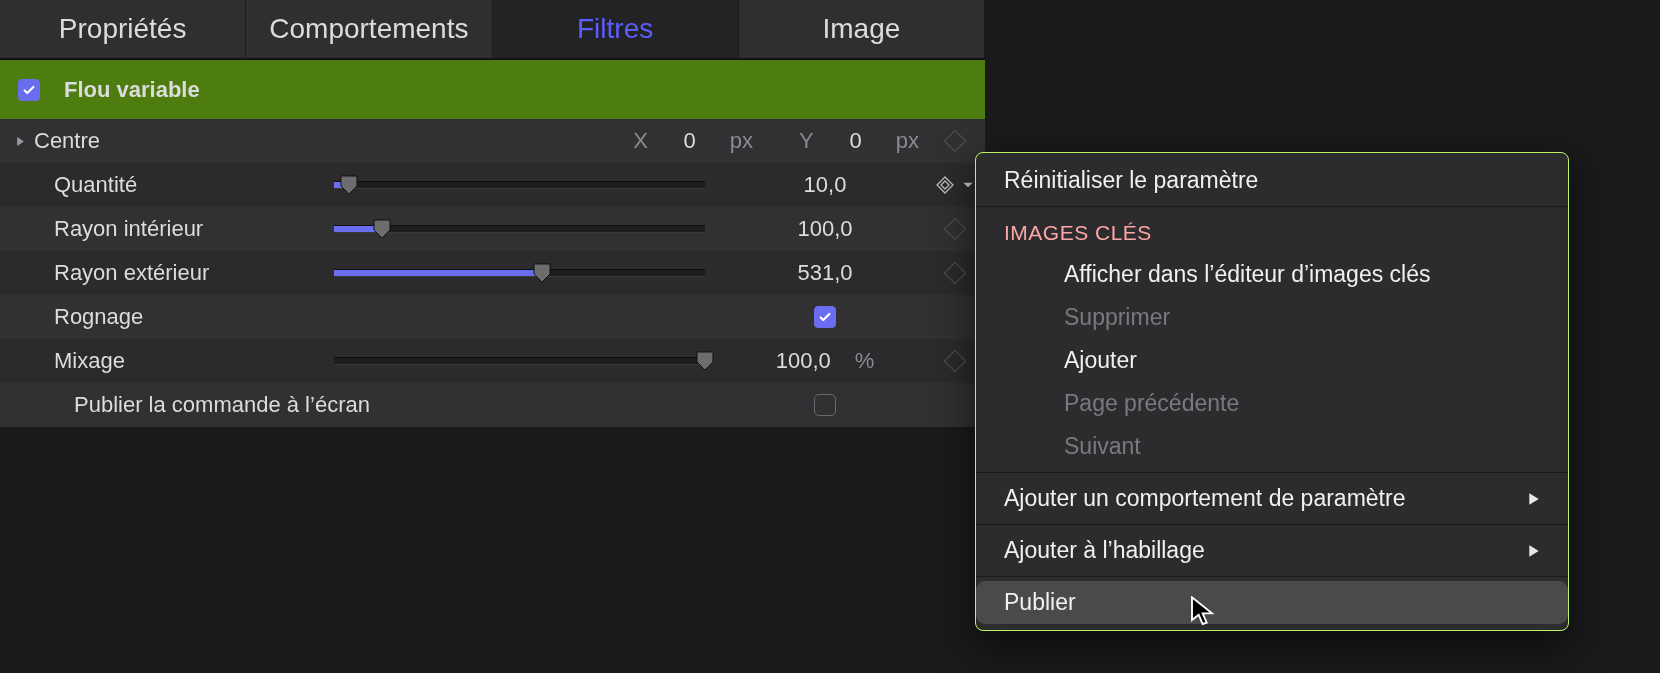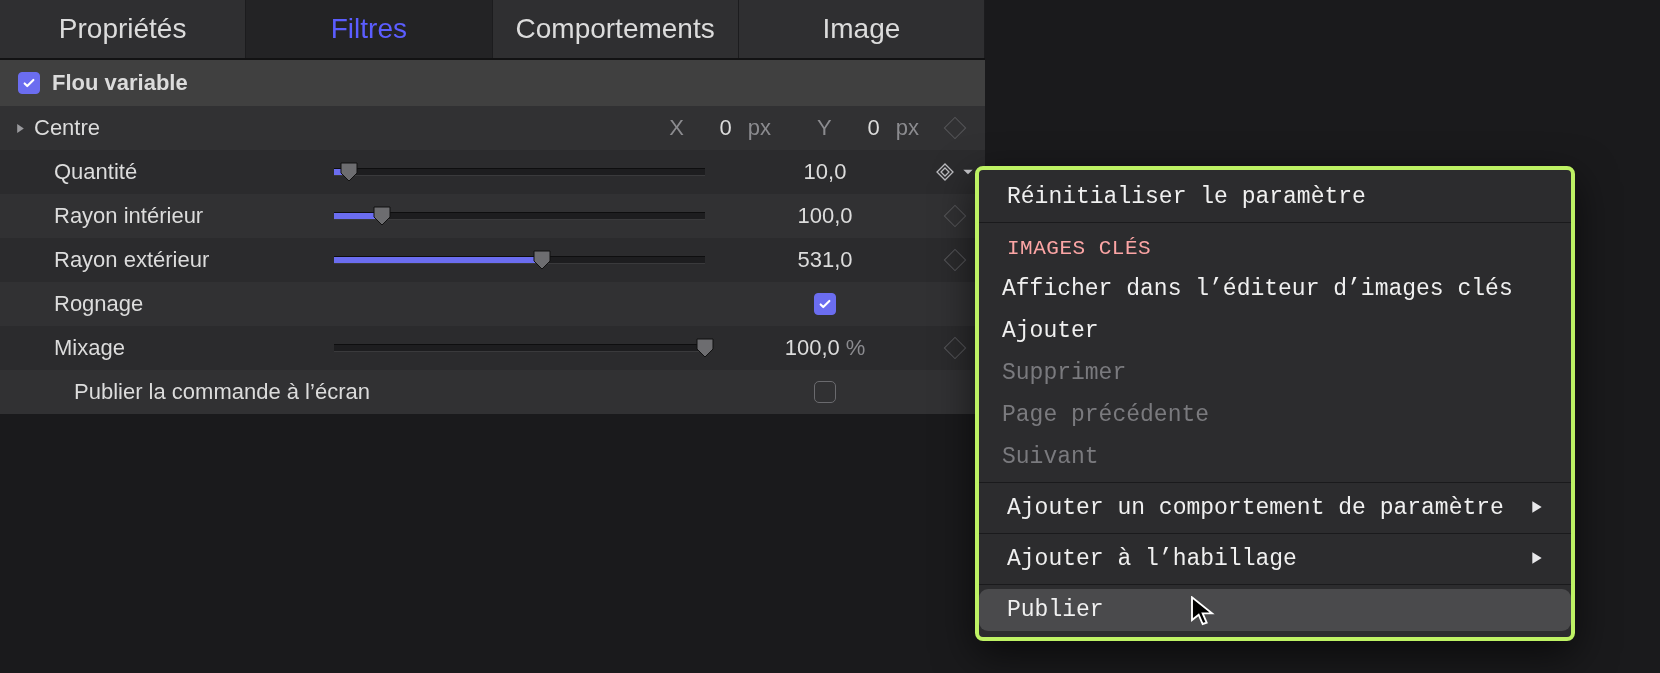--- a/index.html
+++ b/index.html
@@ -20,70 +20,70 @@
     --slider-fill:#6b6df0;
   }
   html,body{margin:0;padding:0;background:var(--bg);width:1660px;height:673px;overflow:hidden;
     font-family:-apple-system,Helvetica,Arial,sans-serif;font-size:22px;color:var(--text);}
   .panel{width:985px;position:relative;}
   
   .tabs{display:flex;height:58px;border-bottom:2px solid #121213;}
   .tab{flex:1;display:flex;align-items:center;justify-content:center;background:#2f2f31;border-right:1px solid #1c1c1e;cursor:default;font-size:28px;}
   .tab.active{color:var(--accent2);background:#232325;}
   
-  .filter-header{display:flex;align-items:center;height:46px;padding:0 18px;background:#404040;gap:12px;font-size:22px;font-weight:600;}
+  .filter-header{display:flex;align-items:center;height:59px;padding:0 18px;background:#4d7c0f;gap:24px;font-size:22px;font-weight:600;}
   .chk{width:20px;height:20px;border-radius:4px;border:1px solid #555;display:inline-flex;align-items:center;justify-content:center;flex:0 0 auto;}
   .chk.on{background:var(--accent);border-color:var(--accent);}
   .chk.on svg{width:14px;height:14px;}
   
   .rows{}
   .row{display:flex;align-items:center;height:44px;padding:0 0 0 34px;position:relative;}
   .row:nth-child(odd){background:var(--row-a);}
   .row:nth-child(even){background:var(--row-b);}
   .disclose{width:16px;display:inline-flex;align-items:center;justify-content:center;margin-left:-22px;margin-right:6px;}
   .disclose svg{width:11px;height:11px;fill:#9a9a9e;}
   .label{flex:0 0 280px;color:var(--text);font-size:22px;}
   .ctrl{flex:1;display:flex;align-items:center;margin-right:8px;}
   .val{flex:0 0 200px;font-size:22px;display:flex;align-items:center;justify-content:center;gap:4px;}
-  .unit{color:var(--text-dim);margin-left:2px;}
+  .unit{color:var(--text-dim);margin-left:20px;}
   .kf{flex:0 0 60px;display:flex;align-items:center;justify-content:center;gap:6px;}
   .diamond{width:14px;height:14px;transform:rotate(45deg);border:1.5px solid #555558;}
   .chev-down svg{width:14px;height:14px;fill:#c8c8cc;}
   
   .xy{display:flex;align-items:center;gap:14px;justify-content:flex-end;flex:1;margin-right:6px;}
   .xy .axis{color:var(--text-dim);}
   .xy .num{min-width:34px;text-align:right;font-size:22px;}
   
   .slider{position:relative;height:6px;background:var(--slider-track);border-top:1px solid #0e0e0f;border-bottom:1px solid #3a3a3c;flex:1;margin-right:12px;}
   .slider .fill{position:absolute;left:0;top:0;height:100%;background:var(--slider-fill);}
   .slider .thumb{position:absolute;top:50%;width:20px;height:22px;transform:translate(-50%,-50%);}
   .thumb svg{width:20px;height:22px;display:block;}
   
-  .menu{position:absolute;left:975px;top:166px;width:592px;background:var(--menu-bg);border:4px solid #bef264;border-radius:8px;box-shadow:0 14px 40px rgba(0,0,0,0.6);padding:6px 0;font-family:Liberation Mono, monospace;}
+  .menu{position:absolute;left:975px;top:152px;width:592px;background:var(--menu-bg);border:1px solid #bef264;border-radius:8px;box-shadow:0 14px 40px rgba(0,0,0,0.6);padding:6px 0;}
   .menu .mi{padding:8px 28px;font-size:23px;display:flex;align-items:center;justify-content:space-between;}
   .menu .mi.enabled{color:#f0f0f0;}
   .menu .mi.disabled{color:#7a7a7e;}
   .menu .mi.section{color:#fca5a5;font-size:21px;letter-spacing:0.5px;padding-top:10px;}
-  .menu .mi.indent{padding-left:23px;}
+  .menu .mi.indent{padding-left:44px;margin-left:44px;}
   .menu .sep{height:1px;background:#1a1a1c;margin:4px 0;}
   .menu .mi.hl{background:var(--menu-hl);border-radius:9px;}
   .menu .arrow svg{width:12px;height:14px;fill:#e8e8ea;}
   
   .cursor{position:absolute;left:1190px;top:596px;pointer-events:none;}
   .cursor svg{width:28px;height:32px;}
 </style>
 </head>
 <body>
 
 <div class="panel">
 
   <div class="tabs">
     <div class="tab">Propriétés</div>
+    <div class="tab">Comportements</div>
     <div class="tab active">Filtres</div>
-    <div class="tab">Comportements</div>
     <div class="tab">Image</div>
   </div>
 
   <div class="filter-header">
     <span class="chk on">
       <svg viewBox="0 0 16 16">
           <path d="M3 8.5l3 3 7-7" stroke="#fff" stroke-width="2.4" fill="none" stroke-linecap="round" stroke-linejoin="round"></path>
         </svg>
     </span>
     <span>Flou variable</span>
@@ -216,22 +216,22 @@
     </div>
 
   </div>
 </div>
 
 <div class="menu">
   <div class="mi enabled">Réinitialiser le paramètre</div>
   <div class="sep"></div>
   <div class="mi section">IMAGES CLÉS</div>
   <div class="mi enabled indent">Afficher dans l’éditeur d’images clés</div>
+  <div class="mi disabled indent">Supprimer</div>
   <div class="mi enabled indent">Ajouter</div>
-  <div class="mi disabled indent">Supprimer</div>
   <div class="mi disabled indent">Page précédente</div>
   <div class="mi disabled indent">Suivant</div>
   <div class="sep"></div>
   <div class="mi enabled">
     <span>Ajouter un comportement de paramètre</span>
     <span class="arrow"><svg viewBox="0 0 10 12">
           <path d="M1 1 L9 6 L1 11 Z"></path>
         </svg></span>
   </div>
   <div class="sep"></div>

